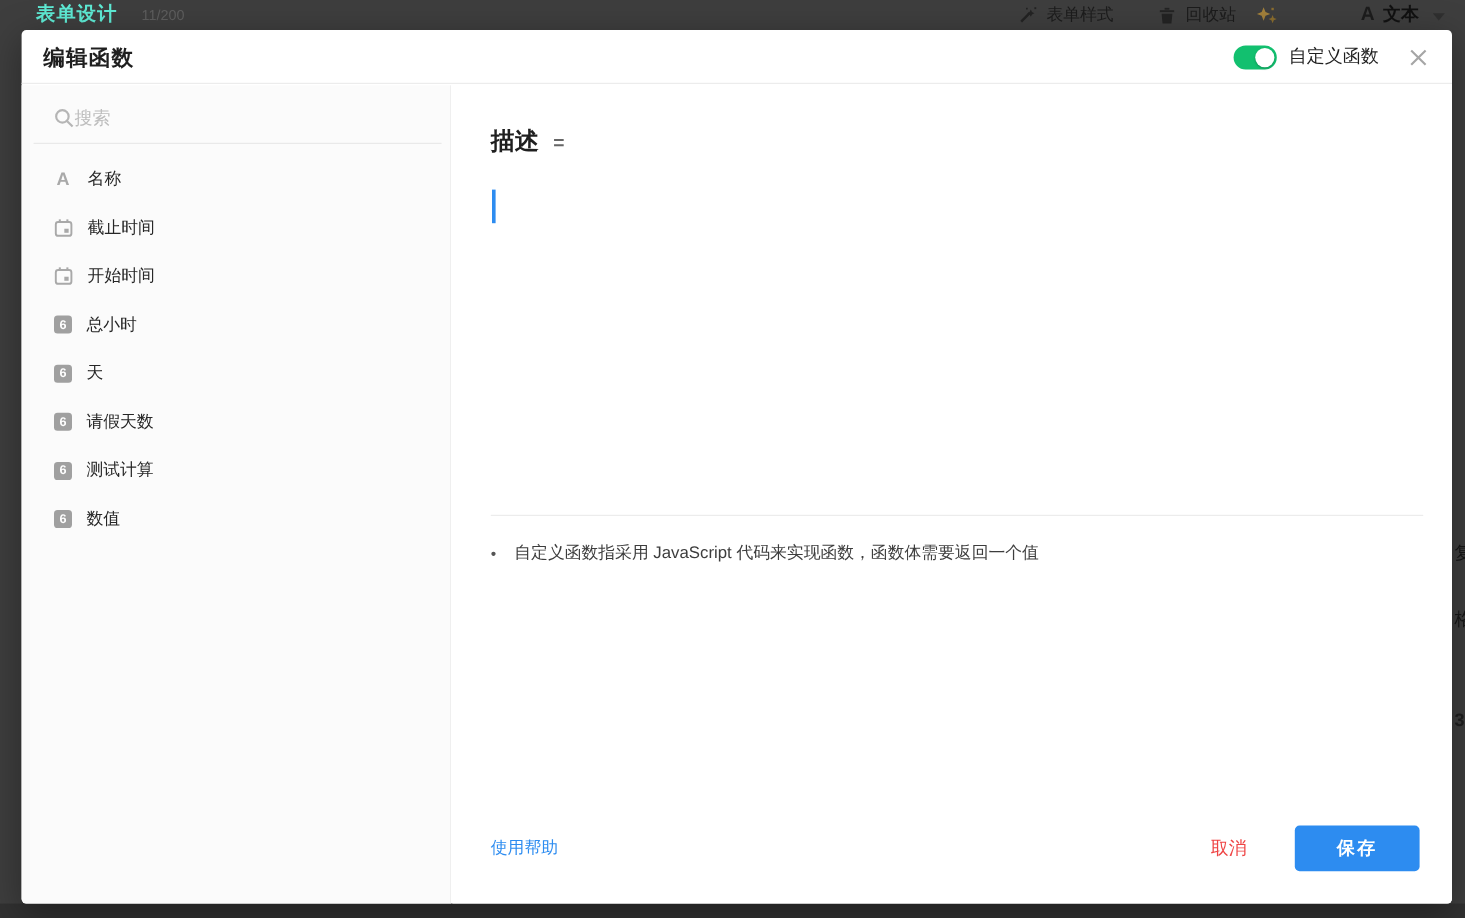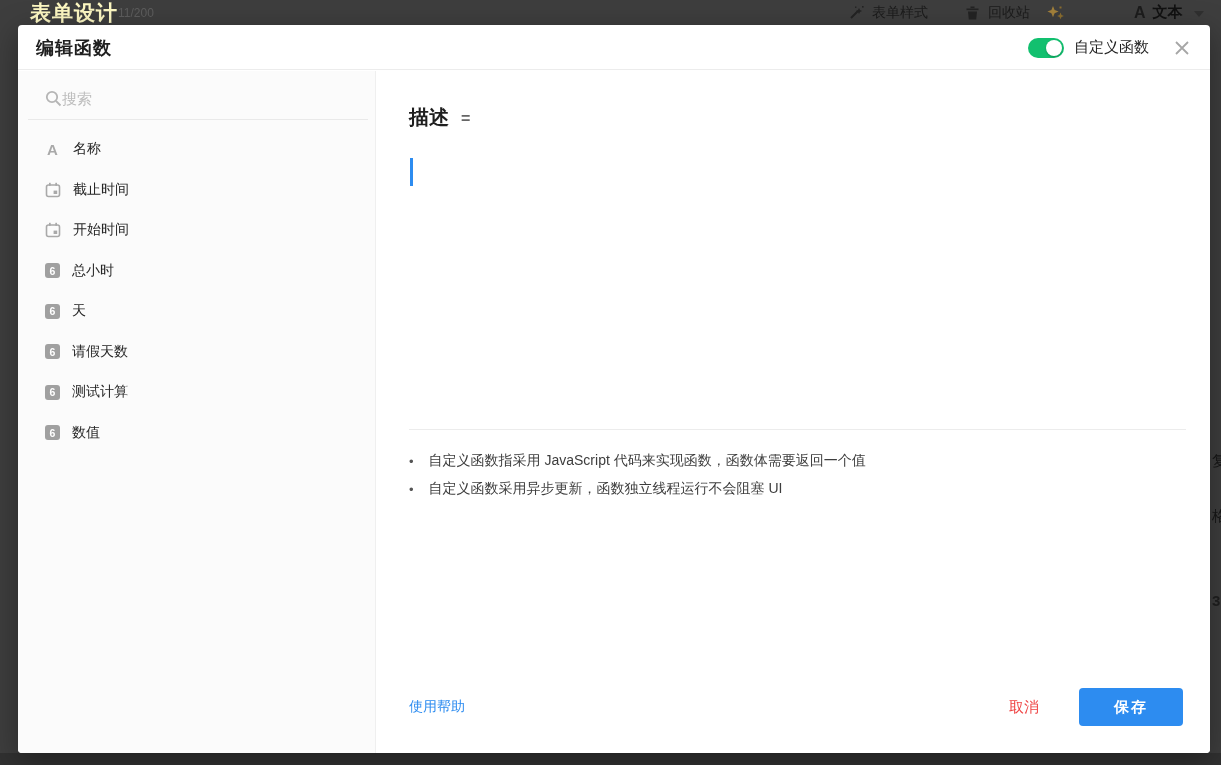--- a/index.html
+++ b/index.html
@@ -2,21 +2,21 @@
 <html><head>
 <meta charset="utf-8">
 <style>
   * { margin:0; padding:0; box-sizing:border-box; }
   html,body { background:#2b2b2b; }
   body { font-family:"Liberation Sans","DejaVu Sans",sans-serif; }
   .screen{ position:relative; width:1221px; height:765px; background:#3e3e3e; overflow:hidden; }
 
   
   .topbar{ position:absolute; top:0; left:0; width:1221px; height:25px; }
-  .tb-title{ position:absolute; left:30px; top:0; font-size:21px; font-weight:bold; color:#fef9c3; line-height:25px; letter-spacing:1px;}
+  .tb-title{ position:absolute; left:30px; top:0; font-size:16px; font-weight:bold; color:#5eead4; line-height:25px; letter-spacing:1px;font-family:Liberation Serif, serif;}
   .tb-count{ position:absolute; left:118px; top:0; font-size:12px; color:#5e5e5e; line-height:27px; }
   .tb-item{ position:absolute; top:0; height:25px; display:flex; align-items:center; gap:7px; font-size:14px; color:#1c1c1c; }
   .tb-style{ left:848px; } .tb-trash{ left:964px; } .tb-ai{ left:1046px; }
   .tb-field{ left:1134px; font-weight:bold; font-size:15px; color:#111; }
   .tb-caret{ width:0; height:0; border-left:5px solid transparent; border-right:5px solid transparent; border-top:6px solid #2f2f2f; margin-left:4px; margin-top:2px;}
   .tb-A{ font-weight:bold; font-size:16px; color:#1c1c1c; }
   .edge-frag{ position:absolute; left:1212px; font-size:15px; color:#161616; }
   .frag-0{ top:452px; } .frag-1{ top:507px; } .frag-2{ top:592px; font-weight:bold; color:#1f1f1f;}
   .bottombar{ position:absolute; left:0; bottom:0; width:1221px; height:12px; background:#313131; }
 
@@ -181,21 +181,20 @@
     <div class="main">
       <div class="desc-row">
         <span>描述</span><span class="desc-eq">=</span>
       </div>
       <div class="code-area">
         <div class="caret"></div>
       </div>
       <div class="divider"></div>
       <div class="tips">
         <div class="tip">自定义函数指采用 JavaScript 代码来实现函数，函数体需要返回一个值</div>
-        <div class="tip">自定义函数采用异步更新，函数独立线程运行不会阻塞 UI</div>
       </div>
       <div class="m-footer">
         <span class="help-link">使用帮助</span>
         <button class="btn-cancel">取消</button>
         <button class="btn-save">保存</button>
       </div>
     </div>
   </div>
 </div>
 

